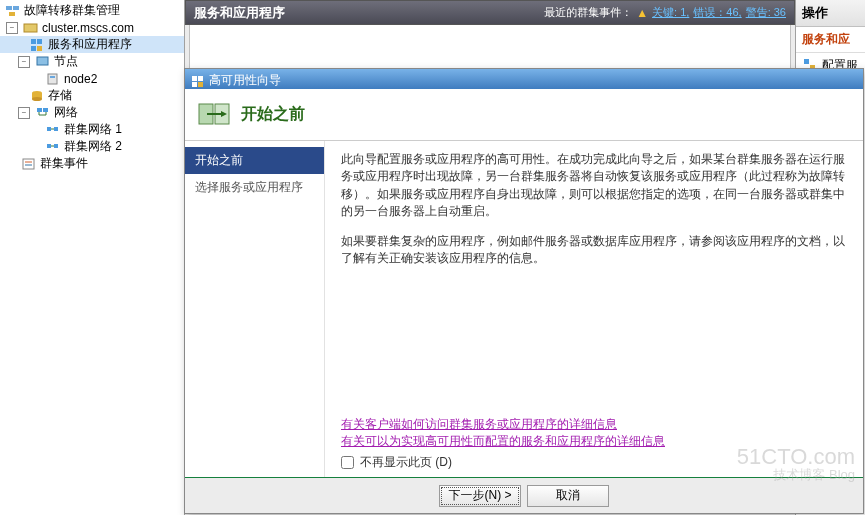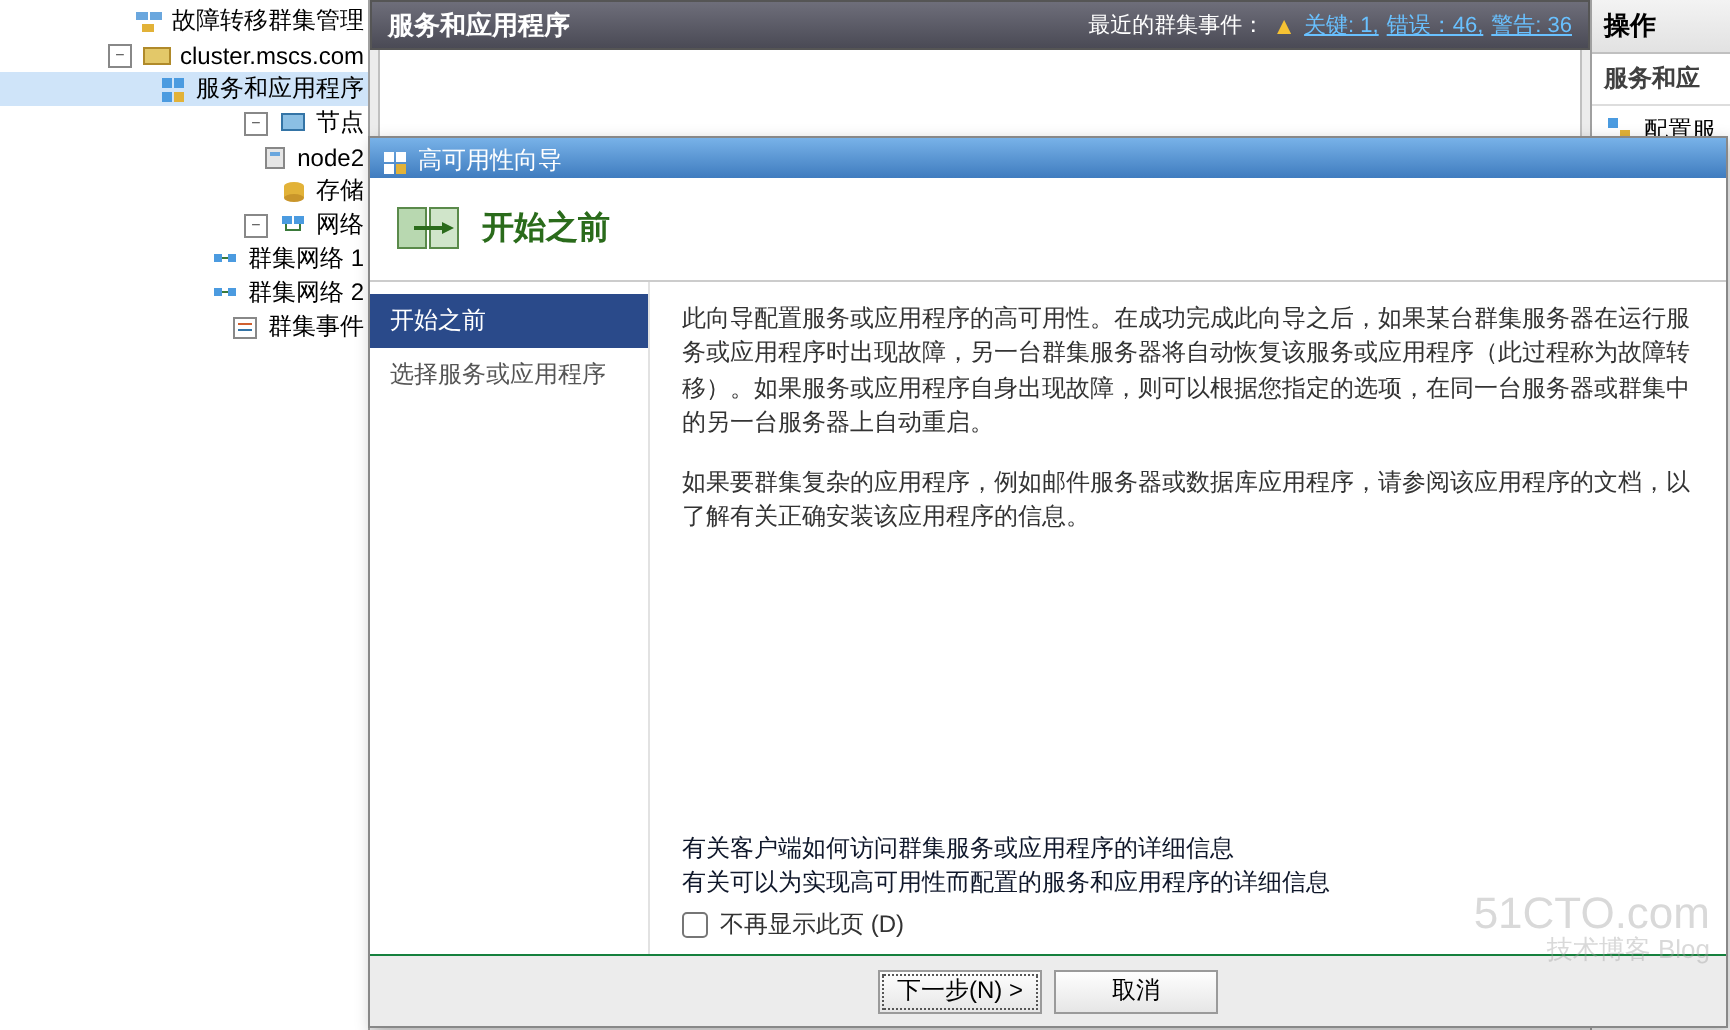--- a/index.html
+++ b/index.html
@@ -22,21 +22,20 @@
       overflow: auto;
     }
     .tree-item {
       display: flex;
       align-items: center;
       height: 17px;
       padding: 0 2px;
       white-space: nowrap;
       cursor: default;
       font-size: 12px;
-      justify-content: flex-end;
     }
     .tree-item .expander {
       width: 12px;
       height: 12px;
       border: 1px solid #888;
       display: inline-flex;
       align-items: center;
       justify-content: center;
       margin-right: 2px;
       font-size: 8px;
@@ -96,21 +95,21 @@
       background: linear-gradient(#f3f3f3, #e2e2e2);
       border-bottom: 1px solid #c0c0c0;
       padding: 4px 6px;
       font-weight: bold;
       font-size: 13px;
     }
     .actions-sub {
       padding: 4px 6px;
       font-weight: bold;
       font-size: 12px;
-      color: #404040;
+      color: #c2410c;
       border-bottom: 1px solid #ddd;
     }
     .actions-item { display: flex; align-items: center; padding: 4px 6px; cursor: pointer; gap: 4px; }
     
     .wizard {
       position: absolute;
       left: 184px;
       top: 68px;
       right: 1px;
       bottom: 1px;
@@ -172,21 +171,22 @@
       padding: 10px 16px 6px 16px;
       display: flex;
       flex-direction: column;
       font-size: 12px;
       color: #333;
     }
     .wizard-content .para { margin-bottom: 12px; line-height: 1.45; }
     .wizard-content .links { margin-top: auto; margin-bottom:2px; }
     .wizard-content .links a {
       display: block;
-      color: #0f172a;
+      color: #a21caf;
+      text-decoration: underline;
       cursor: pointer;
       margin-bottom: 0;
       line-height: 1.4;
     }
     .wizard-content .checkbox-row {
       display: flex; align-items: center; gap: 6px; margin-top: 2px;
     }
     .wizard-footer {
       height: 36px;
       background: #ececec;
@@ -308,21 +308,21 @@
     <div class="tree-item" style="padding-left:42px">
       <span class="icon icon-netitem">
         <svg width="16" height="14">
             <rect x="2" y="4" width="4" height="4" fill="#4b9be0"></rect>
             <rect x="9" y="4" width="4" height="4" fill="#4b9be0"></rect>
             <line x1="6" y1="6" x2="9" y2="6" stroke="#3a7a3a"></line>
           </svg>
       </span>
       <span>群集网络 2</span>
     </div>
-    <div class="tree-item" style="padding-left:32px">
+    <div class="tree-item" style="padding-left:18px">
       <span class="icon icon-events">
         <svg width="16" height="14">
             <rect x="2" y="2" width="11" height="10" fill="#fff" stroke="#888"></rect>
             <line x1="4" y1="5" x2="11" y2="5" stroke="#d06030"></line>
             <line x1="4" y1="8" x2="11" y2="8" stroke="#3474a6"></line>
           </svg>
       </span>
       <span>群集事件</span>
     </div>
   </div>

